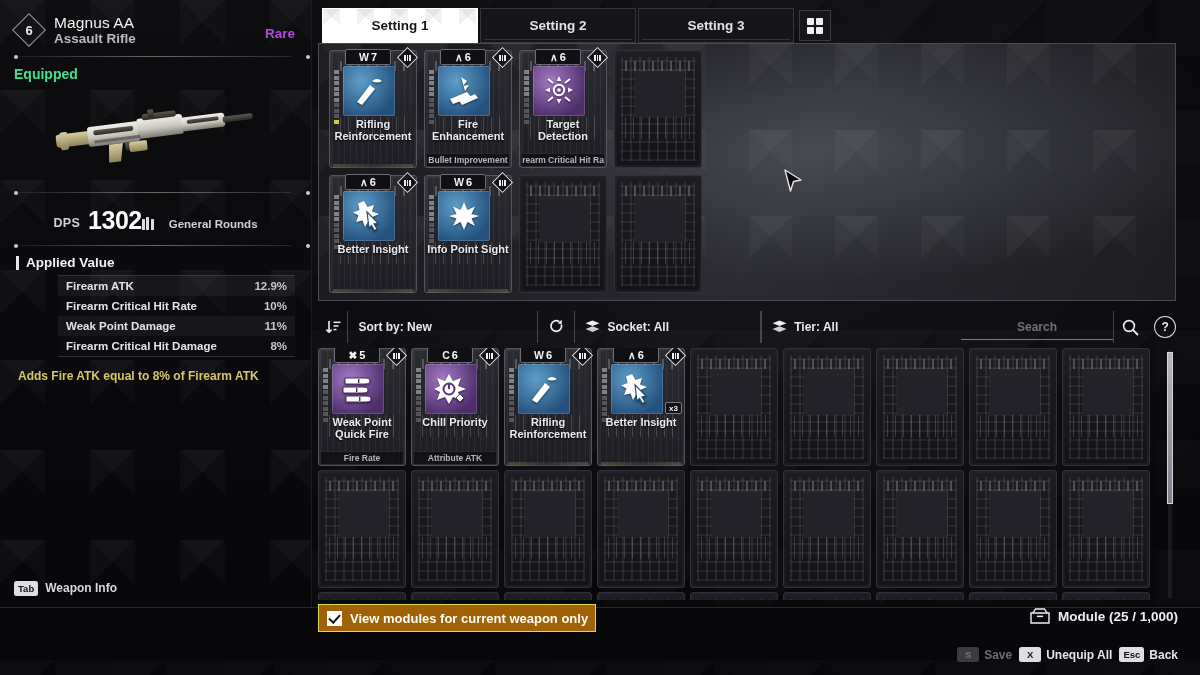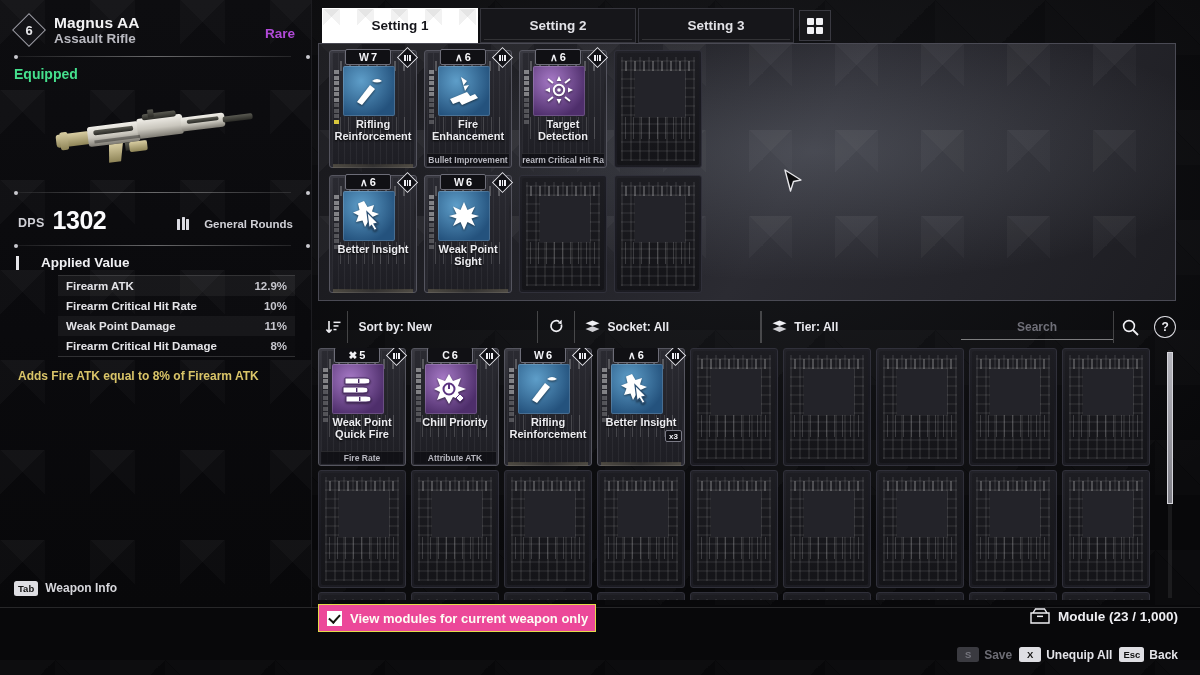--- a/index.html
+++ b/index.html
@@ -33,46 +33,46 @@
        linear-gradient(225deg, rgba(255,255,255,.018) 25%, transparent 25%) 45px 0/90px 90px;}
   .left-inner{position:relative;padding:14px 16px 0 14px;}
 
   .wpn-head{display:flex;align-items:center;gap:10px;}
   .lvl-diamond{width:30px;height:30px;flex:0 0 30px;position:relative;}
   .lvl-diamond .dm{position:absolute;left:3px;top:3px;width:24px;height:24px;
       transform:rotate(45deg);border:1.5px solid #9a9aa2;background:#141418;}
   .lvl-diamond .num{position:absolute;inset:0;display:flex;align-items:center;justify-content:center;
       font-size:13px;font-weight:bold;color:#e9e9ec;letter-spacing:0;}
   .wpn-names{flex:1;line-height:1.12;}
-  .wpn-title{font-size:15.5px;font-weight:bold;color:#f2f2f4;letter-spacing:.1px;}
+  .wpn-title{font-size:15.5px;font-weight:normal;color:#f2f2f4;letter-spacing:.1px;}
   .wpn-sub{font-size:13.5px;color:#b9b9c0;font-weight:bold;}
   .rarity{font-size:13.5px;font-weight:bold;color:#b14ad8;align-self:flex-start;margin-top:12px;}
 
   .hr-dot{position:relative;height:7px;margin:7px 0 6px;}
   .hr-dot::before{content:"";position:absolute;left:4px;right:4px;top:3px;height:1px;
       background:linear-gradient(90deg,rgba(255,255,255,.06),rgba(255,255,255,.38),rgba(255,255,255,.10));}
   .hr-dot::after{content:"";position:absolute;left:0;top:1.5px;width:4px;height:4px;border-radius:50%;
       background:#c9c9cf;box-shadow:292px 0 0 0 #c9c9cf;}
 
   .equipped{font-size:14px;font-weight:bold;color:#45e08d;margin:2px 0 4px;}
 
   .wpn-art{height:96px;position:relative;margin:2px 0 2px;}
   .gun{position:absolute;left:50%;top:50%;transform:translate(-50%,-50%) rotate(-7deg);
        width:210px;height:62px;}
 
-  .dps-row{display:flex;align-items:flex-end;justify-content:space-between;padding:6px 2px 2px 4px;}
+  .dps-row{display:flex;align-items:flex-end;justify-content:center;padding:6px 2px 2px 4px;}
   .dps-lbl{font-size:12.5px;font-weight:bold;color:#d0d0d6;letter-spacing:.3px;padding-bottom:3px;}
   .dps-val{font-size:25px;font-weight:bold;color:#fbfbfd;letter-spacing:-.5px;line-height:1;margin-left:8px;}
   .dps-left{display:flex;align-items:flex-end;}
   .ammo{display:flex;align-items:center;gap:15px;font-size:11.5px;font-weight:bold;color:#cfcfd5;padding-bottom:3px;}
   .ammo-ico{display:flex;gap:1.5px;align-items:flex-end;}
   .ammo-ico i{display:block;width:3px;height:11px;background:#dcdce2;border-radius:.5px;}
   .ammo-ico i:nth-child(2){height:13px;}
 
-  .sect-title{display:flex;align-items:center;gap:22px;font-size:13.5px;font-weight:bold;
+  .sect-title{display:flex;align-items:center;gap:7px;font-size:13.5px;font-weight:bold;
      color:#f0f0f3;margin:6px 0 5px 2px;}
   .sect-bar{width:3px;height:14px;background:#e6e6ea;}
 
   .stat-box{border-top:1px solid rgba(255,255,255,.16);border-bottom:1px solid rgba(255,255,255,.16);margin-left:44px;}
   .stat-row{display:flex;justify-content:space-between;align-items:center;
      padding:4px 8px 4px 8px;font-size:11.5px;font-weight:bold;}
   .stat-row:nth-child(odd){background:rgba(255,255,255,.055);}
   .stat-row:nth-child(even){background:rgba(255,255,255,.012);}
   .stat-name{color:#e4e4e8;}
   .stat-val{color:#c7c7ce;}
@@ -166,21 +166,21 @@
 
   .card .cname{position:absolute;left:2px;right:2px;top:68px;text-align:center;z-index:3;
      font-size:11px;font-weight:bold;color:#ececf0;line-height:1.12;
      text-shadow:0 1px 2px rgba(0,0,0,.9);}
   .card .ctype{position:absolute;left:3px;right:3px;bottom:2px;height:13px;z-index:3;
      display:flex;align-items:center;justify-content:center;background:rgba(12,12,16,.72);
      font-size:8.5px;font-weight:bold;color:#b6b6be;border-top:1px solid rgba(255,255,255,.10);
      overflow:hidden;white-space:nowrap;}
   .card .xcount{position:absolute;right:3px;top:54px;min-width:17px;height:12px;padding:0 3px;z-index:5;
      background:#111116;border:1px solid #7b7b86;border-radius:2px;display:flex;align-items:center;
-     justify-content:center;font-size:8px;font-weight:bold;color:#f0f0f4;margin-top:28px;}
+     justify-content:center;font-size:8px;font-weight:bold;color:#f0f0f4;}
   .card .foot-orn{position:absolute;left:4px;right:4px;bottom:0;height:4px;
      background:linear-gradient(90deg,#6b6450,#3a3730 50%,#6b6450);opacity:.55;}
 
   
   .filter{position:absolute;left:318px;top:311px;width:858px;height:32px;display:flex;align-items:center;gap:0;}
   .f-sortico{width:30px;height:32px;display:flex;align-items:center;justify-content:center;}
   .f-field{height:32px;display:flex;align-items:center;gap:7px;padding:0 10px;
      border-left:1px solid rgba(255,255,255,.22);font-size:12px;font-weight:bold;color:#e9e9ee;}
   .f-sort{width:193px;}
   .f-reset{width:38px;justify-content:center;padding:0;}
@@ -197,21 +197,21 @@
   
   .inv{position:absolute;left:318px;top:348px;width:845px;height:252px;overflow:hidden;}
   .inv-grid{display:grid;grid-template-columns:repeat(9,88px);grid-auto-rows:122px;gap:0 5px;}
   .scroll-tr{position:absolute;left:1168px;top:350px;width:4px;height:248px;background:rgba(255,255,255,.07);}
   .scroll-th{position:absolute;left:1167px;top:352px;width:6px;height:152px;
      background:linear-gradient(180deg,#b6b6bd,#7e7e86);border:1px solid #d5d5db;}
 
   
   .bottom-sep{position:absolute;left:0;top:607px;width:1200px;height:1px;background:rgba(255,255,255,.13);}
   .checkbox-btn{position:absolute;left:318px;top:604px;width:278px;height:28px;
-     background:#ec4899;border:1.5px solid #e2d94a;display:flex;align-items:center;gap:8px;padding-left:8px;}
+     background:#a16207;border:1.5px solid #e2d94a;display:flex;align-items:center;gap:8px;padding-left:8px;}
   .checkbox-btn .cb{width:15px;height:15px;background:#fff;position:relative;flex:0 0 15px;}
   .checkbox-btn .cb::after{content:"";position:absolute;left:4px;top:1px;width:5px;height:9px;
      border:solid #15150d;border-width:0 2.2px 2.2px 0;transform:rotate(42deg);}
   .checkbox-btn .txt{font-size:13px;font-weight:bold;color:#fdfdf4;}
   .mod-count{position:absolute;right:22px;top:608px;display:flex;align-items:center;gap:8px;}
   .mod-count .txt{font-size:13.5px;font-weight:bold;color:#eeeef2;}
   .hints{position:absolute;right:22px;top:647px;display:flex;align-items:center;gap:7px;}
   .hint{display:flex;align-items:center;gap:5px;}
   .hint .lbl{font-size:12px;font-weight:bold;color:#e3e3e8;}
   .hint.dim .lbl{color:#6c6c74;}
@@ -533,21 +533,21 @@
             <i></i>
             <i></i>
             <i></i>
           </div>
         </div>
         <div class="icon blue">
           <svg width="34" height="32" viewBox="0 0 34 32">
             <path d="M17 2 L20.5 10 L28 6.5 L24.5 14 L32 16 L24.5 18.5 L28 26 L20.5 22 L17 30 L13.5 22 L6 26 L9.5 18.5 L2 16 L9.5 14 L6 6.5 L13.5 10 Z" fill="#fff"></path>
           </svg>
         </div>
-        <div class="cname">Weak Point Sight</div>
+        <div class="cname">Info Point Sight</div>
         <div class="foot-orn"></div>
       </div>
       <div class="card empty">
         <div class="frame"></div>
         <div class="circuit">
           <div class="pins"></div>
           <div class="chip"></div>
         </div>
       </div>
       <div class="card empty">
@@ -937,21 +937,21 @@
   <span class="cb"></span>
   <span class="txt">View modules for current weapon only</span>
 </div>
 
 <div class="mod-count">
   <svg width="20" height="16" viewBox="0 0 20 16">
     <path d="M1 5 H19 V15 H1 Z" fill="none" stroke="#eeeef2" stroke-width="1.4"></path>
     <path d="M3 5 L5.5 1 H14.5 L17 5" fill="none" stroke="#eeeef2" stroke-width="1.4"></path>
     <rect x="7" y="7.6" width="6" height="1.5" fill="#eeeef2"></rect>
   </svg>
-  <span class="txt">Module (23 / 1,000)</span>
+  <span class="txt">Module (25 / 1,000)</span>
 </div>
 
 <div class="hints" id="hints">
     <div class="hint dim">
       <span class="keycap dim">S</span>
       <span class="lbl">Save</span>
     </div>
     <div class="hint">
       <span class="keycap">X</span>
       <span class="lbl">Unequip All</span>

